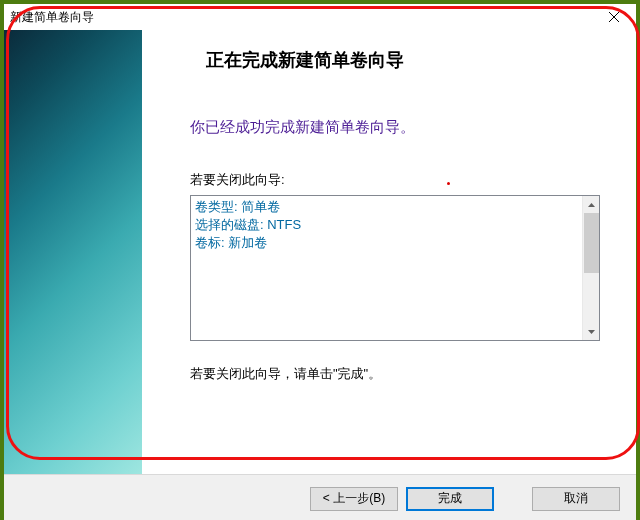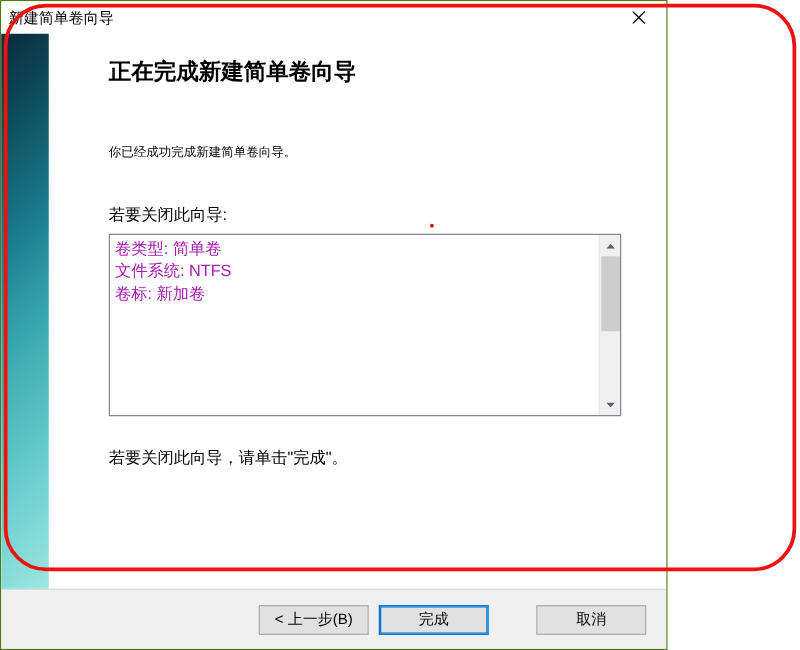--- a/index.html
+++ b/index.html
@@ -6,22 +6,22 @@
   html, body {
     margin: 0; padding: 0;
     width: 640px; height: 520px;
     font-family: "Microsoft YaHei", "Segoe UI", Tahoma, sans-serif;
     font-size: 12px;
     background: #fff;
     overflow: hidden;
   }
   .window {
     position: relative;
-    width: 534px; height: 520px;
-    border: 1px solid #4d7c0f;
+    width: 640px; height: 520px;
+    border: 4px solid #4d7c0f;
     background: #f0f0f0;
   }
   .titlebar {
     display: flex;
     align-items: center;
     height: 26px;
     background: #ffffff;
     padding: 0 0 0 6px;
   }
   .title-text {
@@ -48,25 +48,25 @@
   }
   .content {
     flex: 1;
     padding: 14px 36px 6px 48px;
     position: relative;
   }
   .heading {
     font-size: 18px;
     font-weight: bold;
     color: #000;
-    margin: 4px 0 46px 0;
+    margin: 4px 0 46px 16px;
   }
   .intro {
-    font-size: 10px;
-    color: #000000;
+    font-size: 15px;
+    color: #4c1d95;
     margin: 0 0 34px 0;
   }
   .red-dot {
     position: absolute;
     top: 152px; left: 305px;
     width: 3px; height: 3px;
     background: #d00; border-radius: 50%;
   }
   .settings-label {
     font-size: 13px;
@@ -77,21 +77,21 @@
     height: 146px;
     border: 1px solid #828790;
     background: #fff;
     position: relative;
     overflow: hidden;
   }
   .settings-inner {
     padding: 2px 4px;
     font-size: 13px;
     line-height: 18px;
-    color: #a21caf;
+    color: #0369a1;
     white-space: nowrap;
   }
   .sb-scroll {
     position: absolute;
     top: 0; right: 0; width: 17px; height: 100%;
     background: #f0f0f0;
     border-left: 1px solid #e8e8e8;
   }
   .sb-arrow {
     width: 17px; height: 17px;
@@ -163,21 +163,21 @@
     <div class="side-panel"></div>
     <div class="content">
       <div class="heading">正在完成新建简单卷向导</div>
       <div class="intro">你已经成功完成新建简单卷向导。</div>
       <div class="red-dot"></div>
       <div class="settings-label">若要关闭此向导:</div>
 
       <div class="settings-box">
         <div class="settings-inner">
           <div>卷类型: 简单卷</div>
-          <div>文件系统: NTFS</div>
+          <div>选择的磁盘: NTFS</div>
           <div>卷标: 新加卷</div>
         </div>
         <div class="sb-scroll">
           <div class="sb-arrow">
             <svg width="7" height="4" viewBox="0 0 7 4">
                 <polygon points="3.5,0 7,4 0,4" fill="#606060"></polygon>
               </svg>
           </div>
           <div class="sb-thumb"></div>
           <div class="sb-arrow bottom">

